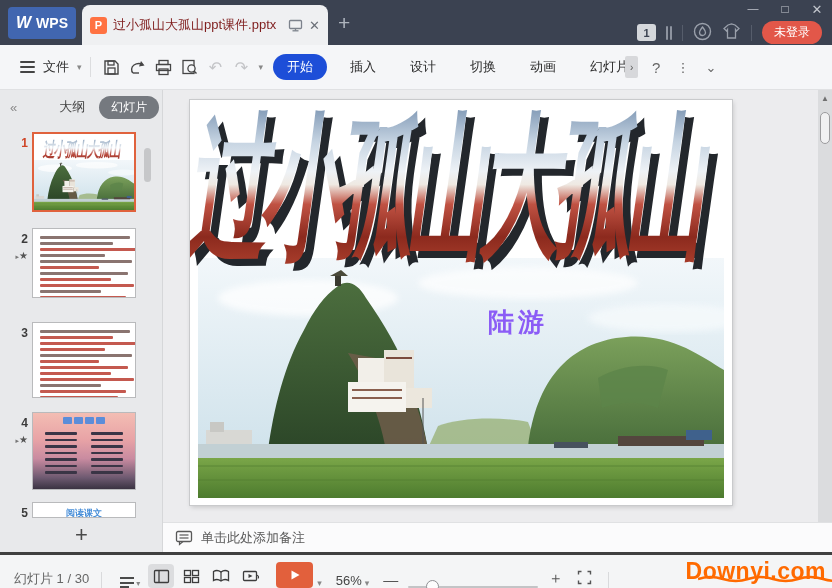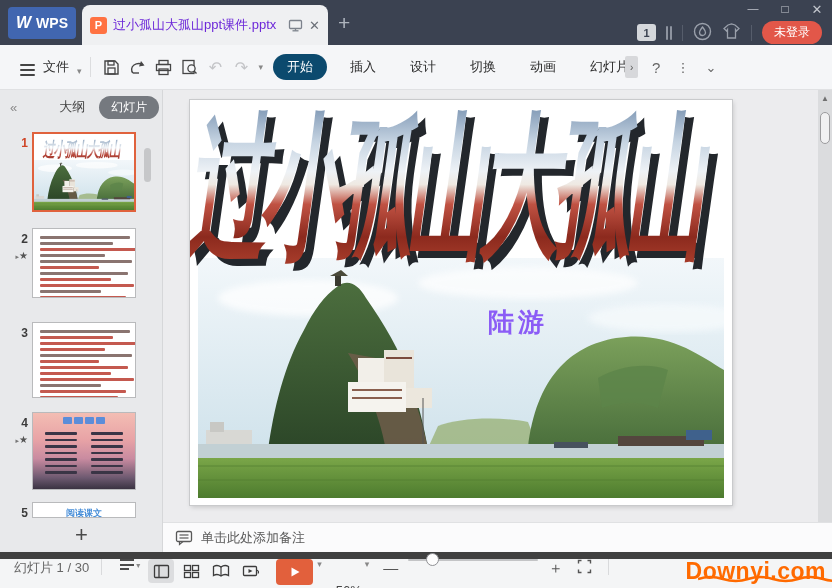--- a/index.html
+++ b/index.html
@@ -9,48 +9,48 @@
 
   
   .titlebar { position:absolute; left:0; top:0; width:832px; height:45px; background:#3b4251; }
   .wps-btn { position:absolute; left:8px; top:7px; width:68px; height:32px; background:#4166b0; border-radius:4px;
              color:#fff; font-weight:bold; display:flex; align-items:center; justify-content:center; gap:5px; font-size:14px; }
   .wps-w { font-style:italic; font-weight:900; font-size:16px; }
   .doc-tab { position:absolute; left:82px; top:5px; width:246px; height:40px; background:#eff0f2; border-radius:8px 8px 0 0;
              display:flex; align-items:center; padding:0 8px; gap:6px; }
   .ppt-ico { width:17px; height:17px; background:#ff7242; border-radius:3px; color:#fff; font-size:11px; font-weight:bold;
              display:flex; align-items:center; justify-content:center; flex:0 0 auto; }
-  .doc-title { color:#6d28d9; font-size:13px; white-space:nowrap; overflow:hidden; flex:1; }
+  .doc-title { color:#7f1d1d; font-size:13px; white-space:nowrap; overflow:hidden; flex:1; }
   .tab-ico { color:#7c828c; flex:0 0 auto; display:flex; align-items:center; }
   .newtab { position:absolute; left:338px; top:11px; color:#aeb4bd; font-size:21px; font-weight:300; cursor:default; }
   .winctl { position:absolute; top:2px; right:8px; display:flex; gap:18px; color:#c2c6cd; font-size:11px; }
   .winctl span { width:14px; text-align:center; }
   .tb-right { position:absolute; right:10px; top:21px; display:flex; align-items:center; gap:10px; }
   .badge1 { width:19px; height:17px; background:#d4d7db; border-radius:3px; color:#3b4251; font-size:11px; font-weight:bold;
             display:flex; align-items:center; justify-content:center; }
   .stackbars { display:flex; gap:2px; }
   .stackbars i { width:2px; height:14px; background:#8e94a0; border-radius:1px; }
   .tb-sep { width:1px; height:16px; background:#565d6b; }
   .login-pill { background:#e25749; color:#fff; border-radius:12px; padding:3px 12px; font-size:12px; }
 
   
   .ribbon { position:absolute; left:0; top:45px; width:832px; height:45px; background:#f5f6f8; border-bottom:1px solid #e0e1e3;
             display:flex; align-items:center; }
-  .rb-left { display:flex; align-items:flex-end; gap:8px; padding-left:20px; }
+  .rb-left { display:flex; align-items:center; gap:8px; padding-left:20px; }
   .burger { display:flex; flex-direction:column; gap:3px; }
   .burger i { width:15px; height:2px; background:#444; border-radius:1px; }
   .file-lb { font-size:13px; color:#333; }
   .mini-chev { color:#888; font-size:9px; }
   .v-sep { width:1px; height:20px; background:#dcdddf; margin:0 8px; }
   .qicon { width:26px; height:26px; display:flex; align-items:center; justify-content:center; }
   .qicon svg { display:block; }
   .undo-dis { color:#c3c4c7; font-size:16px; }
   .rb-tabs { display:flex; align-items:center; margin-left:6px; }
   .rb-tab { padding:0 17px; font-size:13px; color:#2b2b2b; line-height:26px; white-space:nowrap; }
-  .rb-tab.active { background:#0c4a6e; color:#fff; border-radius:14px; padding:0 14px; margin-right:6px; }
+  .rb-tab.active { background:#1d4ed8; color:#fff; border-radius:14px; padding:0 14px; margin-right:6px; }
   .rb-tab.clipped { width:52px; overflow:hidden; padding-right:0; }
   .scrollmore { width:13px; height:22px; background:#d7d8db; color:#555; display:flex; align-items:center; justify-content:center;
                 font-size:10px; border-radius:2px; }
   .rb-search { display:flex; align-items:center; gap:6px; margin-left:14px; color:#8c8c8c; font-size:13px; white-space:nowrap; }
   .rb-far { display:flex; align-items:center; gap:16px; margin-left:14px; color:#555; }
 
   
   .sidebar { position:absolute; left:0; top:90px; width:163px; height:462px; background:#e8e9eb; border-right:1px solid #d6d7d9; }
   .sb-head { height:34px; display:flex; align-items:center; gap:14px; padding-left:10px; }
   .collapse { color:#8a8a8a; font-size:13px; letter-spacing:-2px; }
@@ -101,22 +101,22 @@
             font-family:"Liberation Serif","DejaVu Serif",serif; letter-spacing:4px; }
   .vscroll { position:absolute; right:0; top:0; width:14px; height:432px; background:#dbdcde; }
   .vscroll .arrow { position:absolute; top:4px; left:3px; color:#707070; font-size:8px; }
   .vscroll .vthumb { position:absolute; left:2px; top:22px; width:10px; height:32px; background:#f1f1f2; border:1px solid #9b9b9d; border-radius:6px; }
 
   
   .notesbar { position:absolute; left:163px; top:522px; width:669px; height:30px; background:#fbfbfc; border-top:1px solid #e0e1e3;
               display:flex; align-items:center; gap:8px; padding-left:12px; color:#595959; }
 
   
-  .statusbar { position:absolute; left:0; top:552px; width:832px; height:36px; background:#f4f5f6; border-top:7px solid #404040;
-               display:flex; align-items:flex-start; }
+  .statusbar { position:absolute; left:0; top:552px; width:832px; height:36px; background:#f4f5f6; border-top:3px solid #404040;
+               display:flex; align-items:flex-end; }
   .st-counter { color:#666; margin-left:14px; white-space:nowrap; }
   .st-sep { width:1px; height:16px; background:#d9dadc; margin:0 12px; }
   .st-ico { width:26px; height:24px; display:flex; align-items:center; justify-content:center; margin:0 2px; border-radius:4px; }
   .st-ico.active { background:#dcdddf; }
   .notes-toggle { display:flex; align-items:flex-end; gap:2px; margin:0 6px; }
   .nt-lines { display:flex; flex-direction:column; gap:2.5px; }
   .nt-lines i { width:14px; height:2px; background:#4a4a4a; }
   .nt-lines i:last-child { width:9px; }
   .play-btn { width:37px; height:26px; background:#e2603c; border-radius:4px; display:flex; align-items:center; justify-content:center; margin-left:10px; }
   .play-chev { color:#888; font-size:9px; margin:0 6px 0 4px; }

